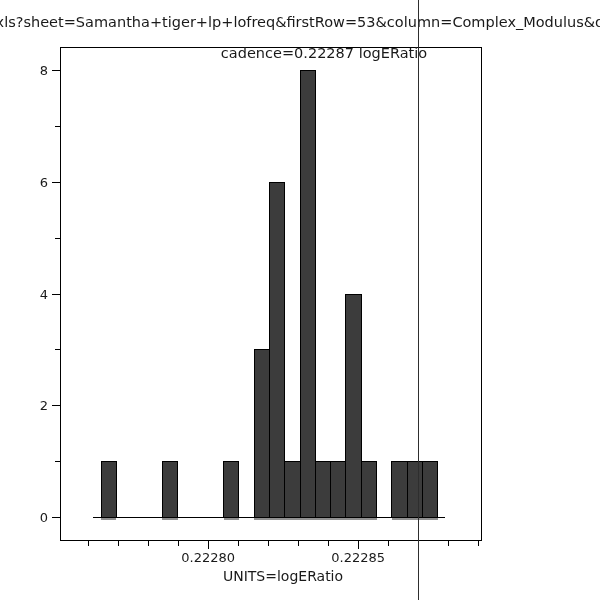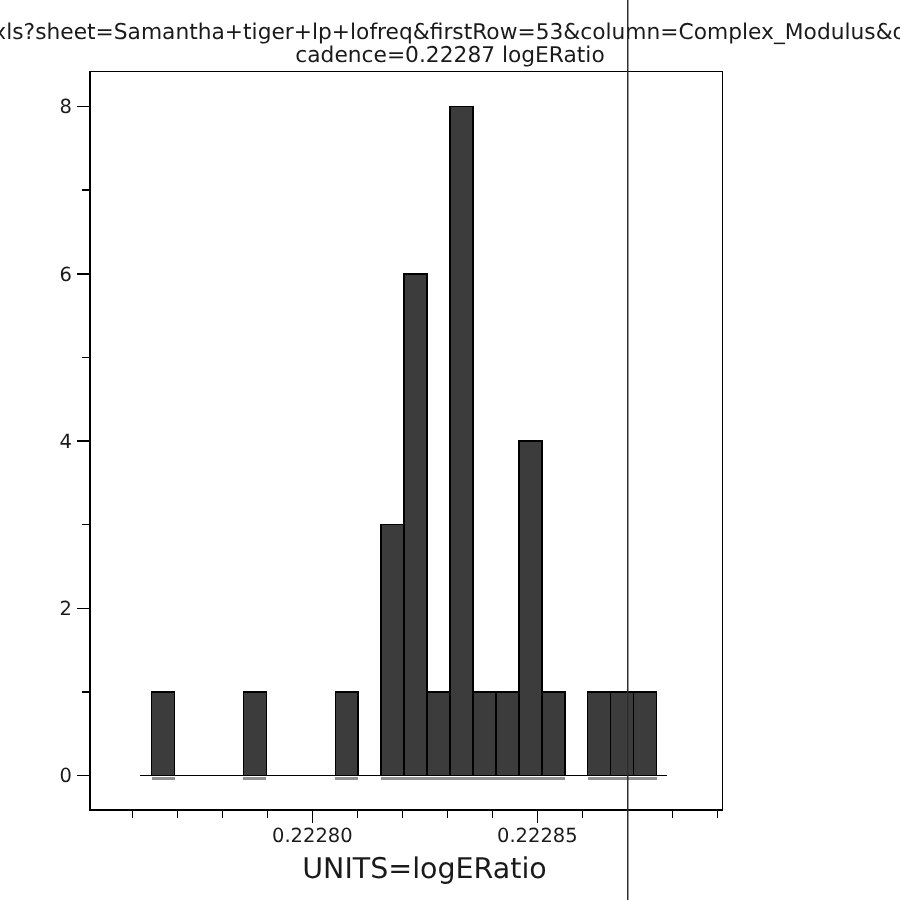--- a/index.html
+++ b/index.html
@@ -16,28 +16,28 @@
     position: absolute;
     left: 50%;
     transform: translateX(-50%);
     white-space: nowrap;
     font-size: 14.5px;
     line-height: 15px;
     color: #1a1a1a;
     z-index: 2;
   }
   .title-line.l1 { top: 15px; }
-  .title-line.l2 { top: 30px; }
+  .title-line.l2 { top: 46px; margin-left: 24px; }
   .x-axis-label {
     position: absolute;
     top: 568px;
     left: 283px;
     transform: translateX(-50%);
     white-space: nowrap;
-    font-size: 19px;
+    font-size: 14px;
     color: #1a1a1a;
     z-index: 2;
   }
   svg.chart {
     position: absolute;
     left: 0; top: 0;
     z-index: 1;
   }
   .marker-line {
     position: absolute;

